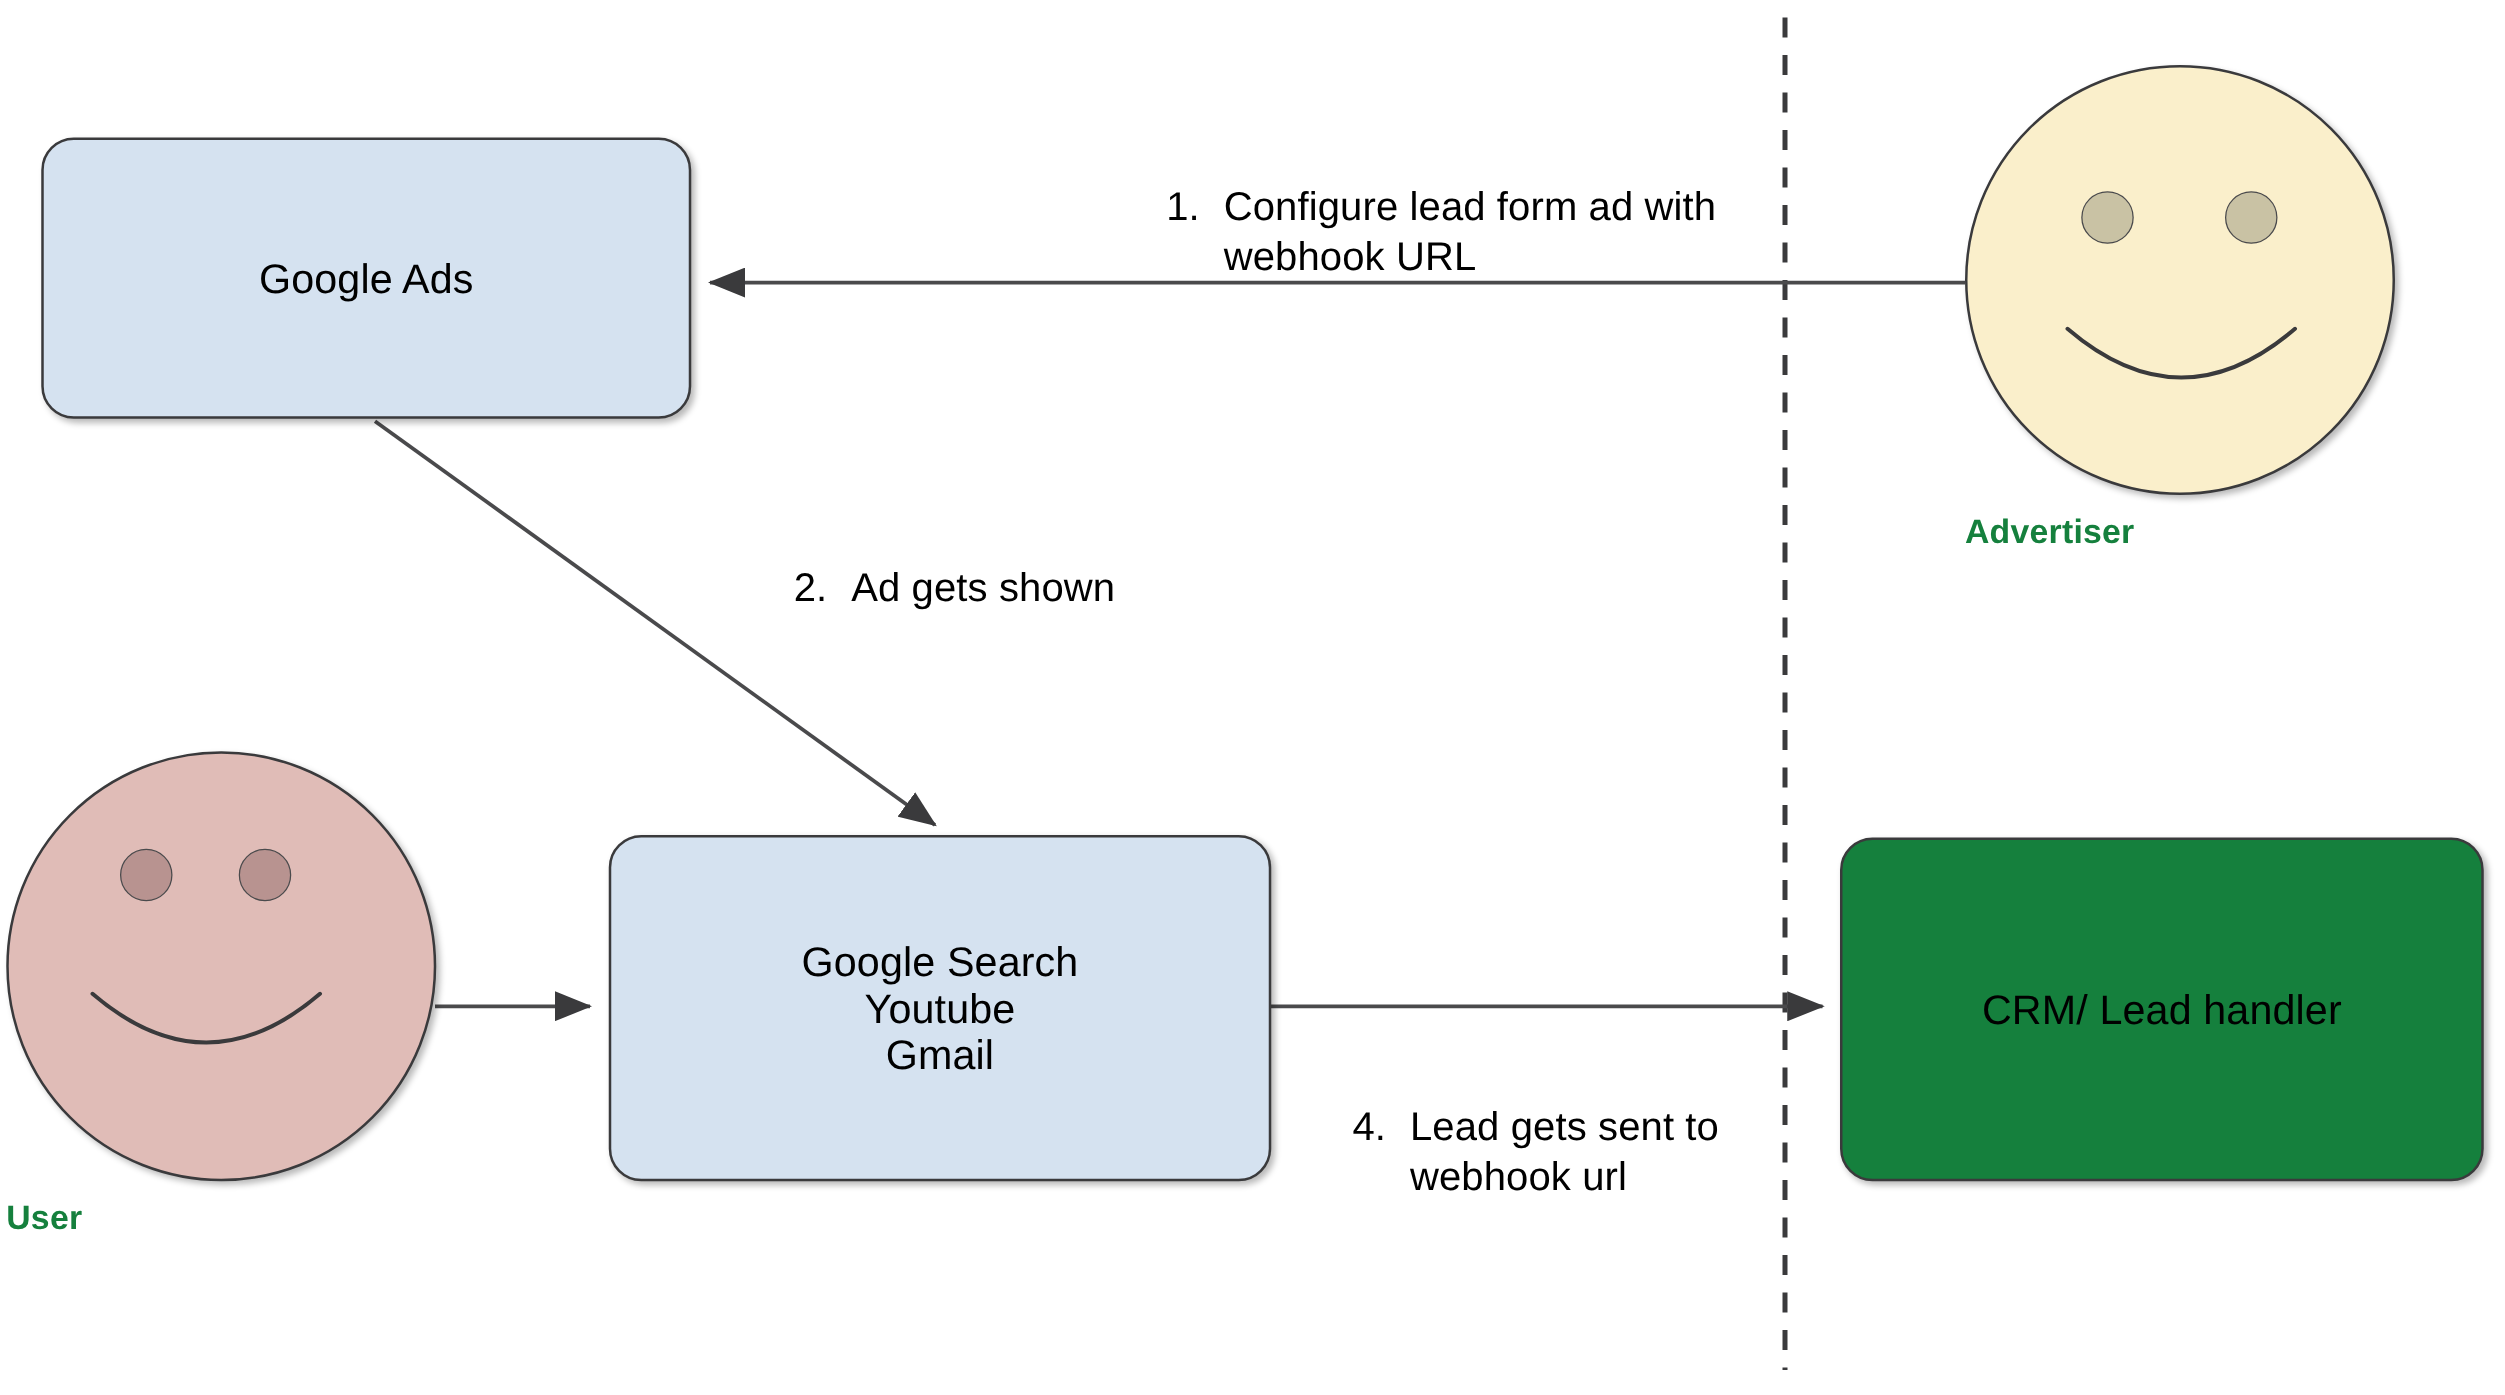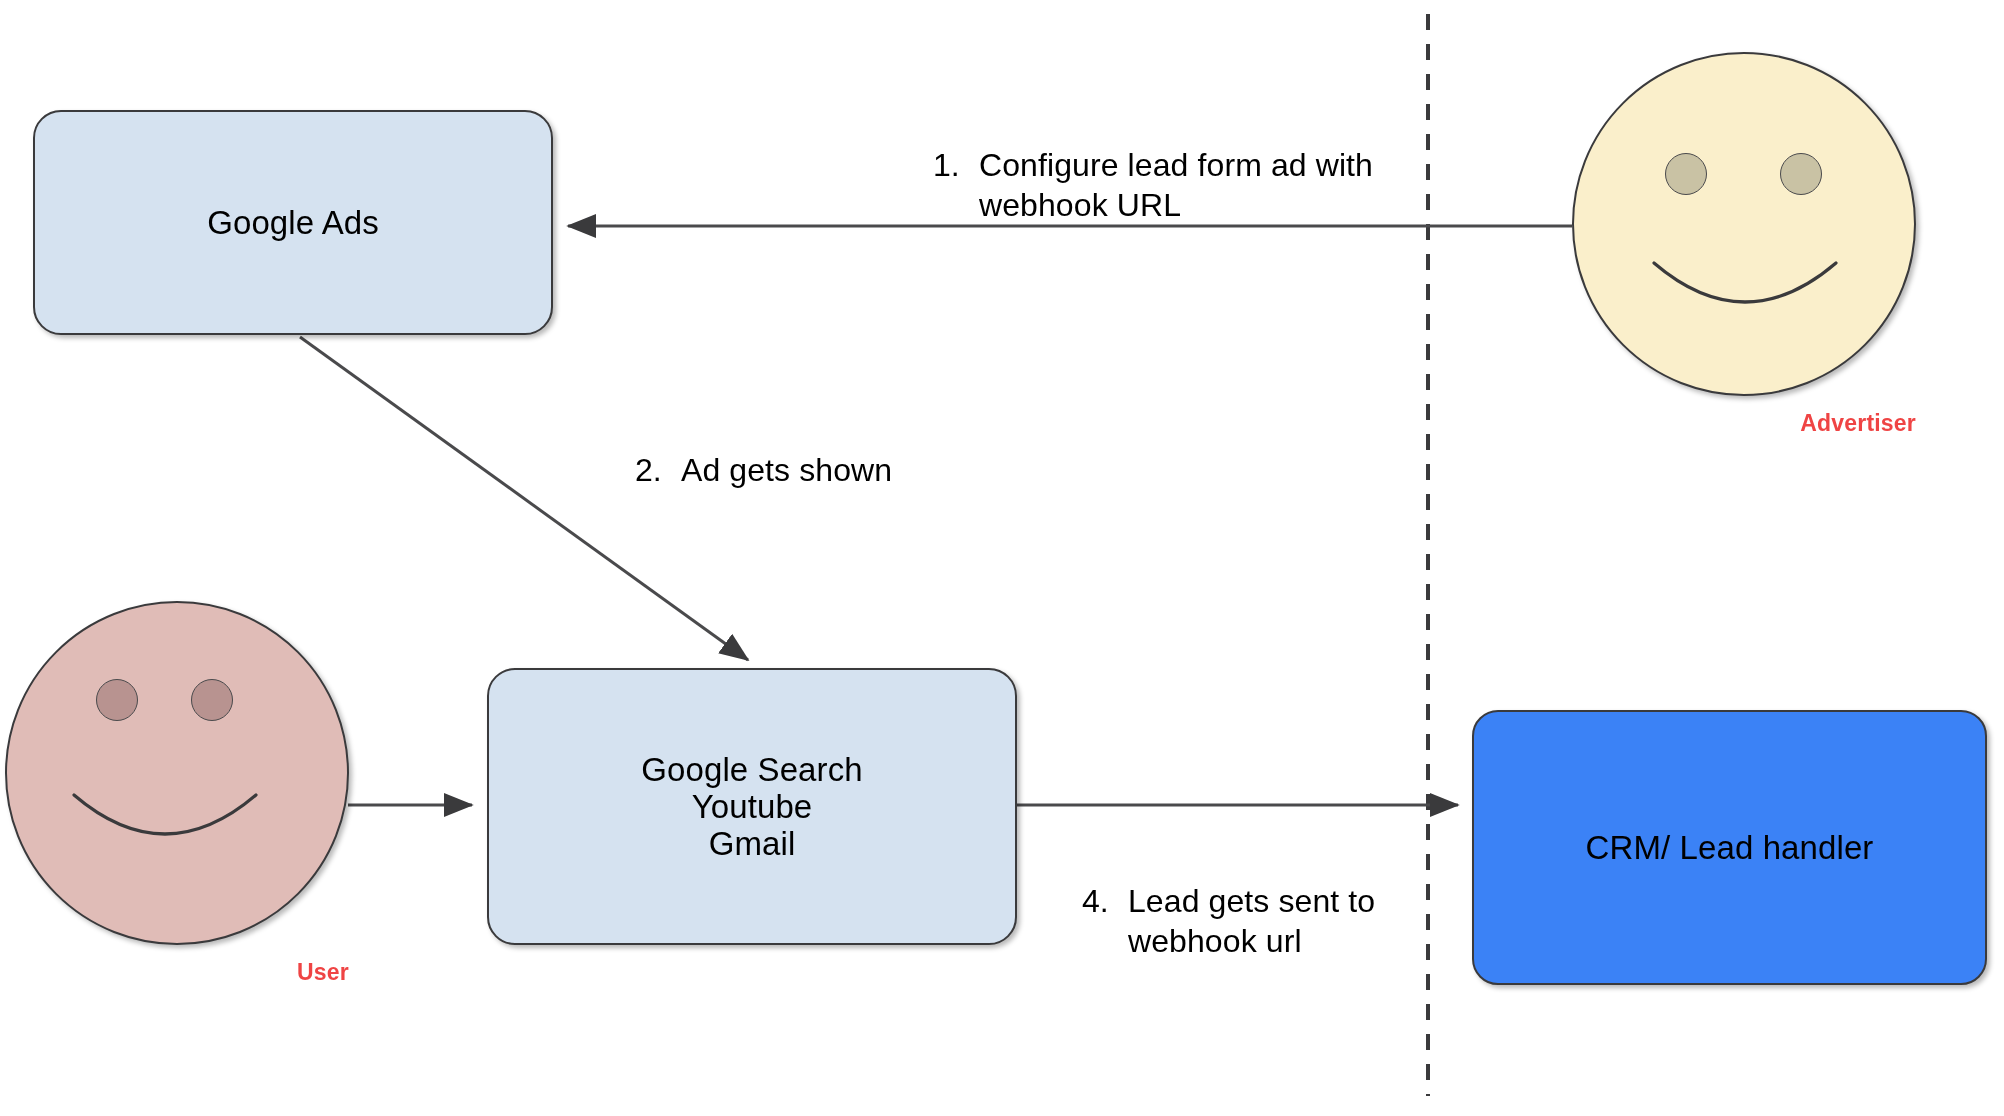--- a/index.html
+++ b/index.html
@@ -43,22 +43,22 @@
     border-radius: 26px;
     box-shadow: 3px 3px 5px rgba(0,0,0,0.28);
   }
   .rbox .node-label {
     font-size: 33px;
     line-height: 1.13;
     color: #000000;
     letter-spacing: 0.1px;
     white-space: pre-line;
   }
-  .box-blue { background: #D5E2F0; border-radius: 28px; }
-  .box-cream { background: #3b82f6; margin-top: 40px; }
+  .box-blue { background: #D5E2F0; }
+  .box-cream { background: #15803d; }
 
   
   .actor {
     position: absolute;
   }
   .actor-face {
     position: absolute;
     left: 0;
     top: 0;
     border-radius: 50%;
@@ -75,24 +75,24 @@
     box-sizing: border-box;
   }
   .eye-cream { background: #C9C2A4; }
   .eye-rose  { background: #B89390; }
   .smile {
     position: absolute;
   }
   .actor-caption {
     position: absolute;
     width: 100%;
-    text-align: right;
-    font-size: 23px;
+    text-align: left;
+    font-size: 27px;
     font-weight: bold;
-    color: #ef4444;
+    color: #15803d;
     letter-spacing: 0.2px;
   }
 
   
   .edge-label {
     position: absolute;
     font-size: 32px;
     line-height: 1.25;
     color: #000000;
     letter-spacing: 0.1px;

